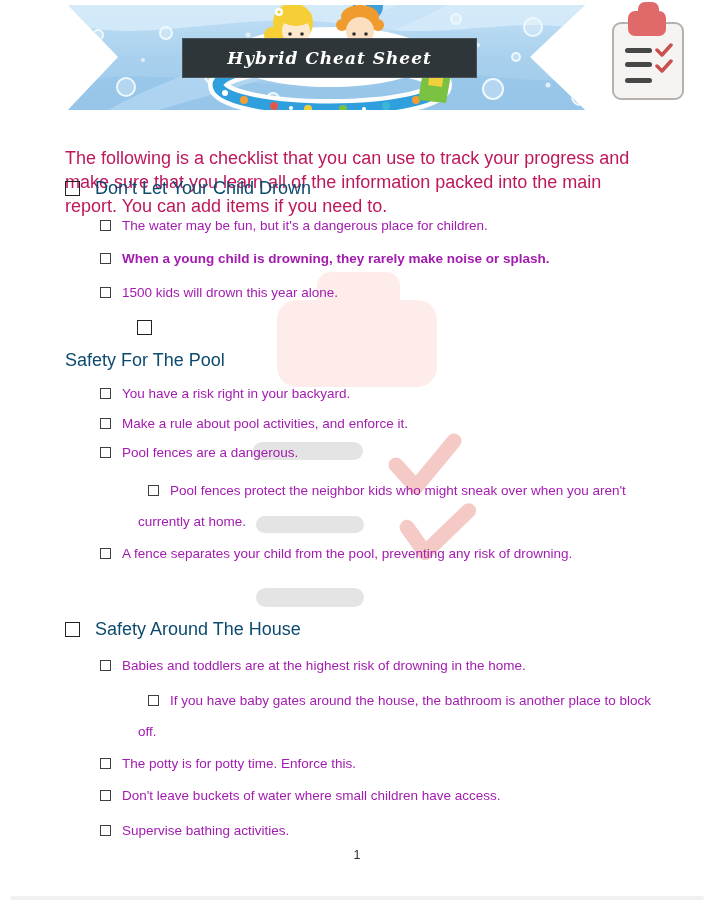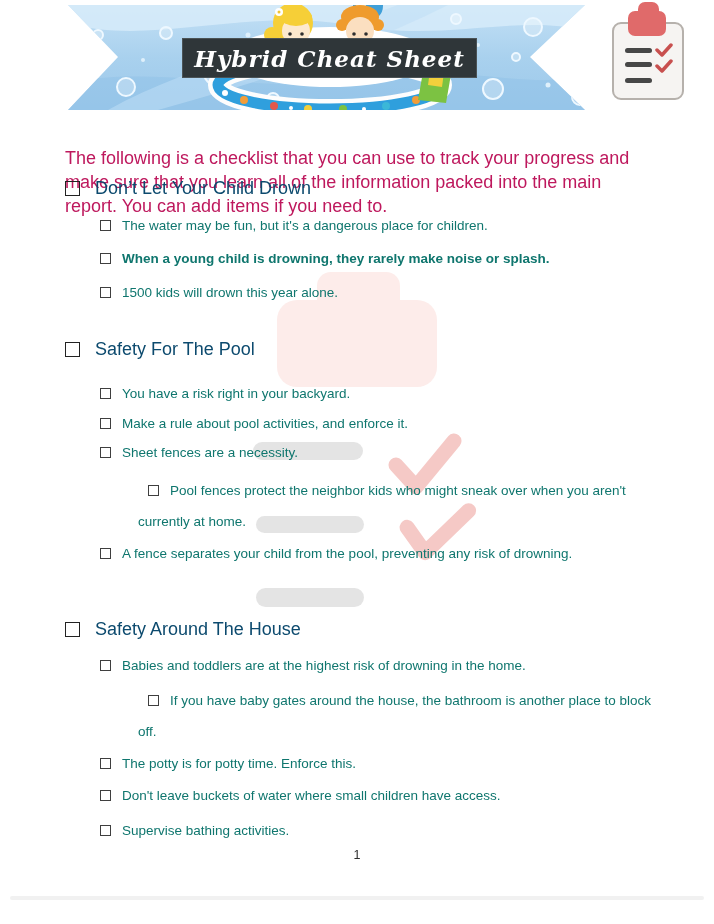--- a/index.html
+++ b/index.html
@@ -26,21 +26,21 @@
     clip-path: polygon(0 0, 517px 0, 462px 52px, 517px 105px, 0 105px, 50px 52px);
   }
   .banner svg { display:block; }
   .title-box {
     position:absolute; left:114px; top:33px; width:295px; height:40px;
     background:#2f3639; border:1px solid #4b5356; box-sizing:border-box;
     display:flex; align-items:center; justify-content:center;
   }
   .title-box span {
     font-family:"DejaVu Serif", serif; font-style:italic; font-weight:bold;
-    font-size:23px; color:#ffffff; letter-spacing:1px; white-space:nowrap;
+    font-size:17px; color:#ffffff; letter-spacing:1px; white-space:nowrap;
   }
 
   
   .clipboard { position:absolute; left:608px; top:2px; width:92px; height:104px; }
   .cb-body { position:absolute; left:4px; top:20px; width:72px; height:78px; background:#f6f4f2;
              border:2px solid #b6b1ac; border-radius:9px; box-sizing:border-box; }
   .cb-clip-top { position:absolute; left:30px; top:0px; width:21px; height:18px; background:#e06a6a; border-radius:7px 7px 0 0; }
   .cb-clip { position:absolute; left:20px; top:9px; width:38px; height:25px; background:#e06a6a; border-radius:7px; }
   .cb-line { position:absolute; left:17px; width:27px; height:5px; background:#474747; border-radius:3px; }
   .cb-l1 { top:46px; } .cb-l2 { top:60px; } .cb-l3 { top:76px; }
@@ -51,24 +51,24 @@
   .intro {
     position:absolute; left:65px; top:128px; width:578px;
     font-size:18px; line-height:24px; color:#be185d;
   }
   .section-h {
     position:absolute; left:65px; height:20px;
     display:flex; align-items:center; gap:15px;
     font-size:18px; color:#0c4a6e;
   }
   .sh-box { width:13px; height:13px; border:1.6px solid #222; flex:none; background:transparent; }
-  .h1 { top:178px; } .h2 { top:339px; } .h3 { top:619px; }
+  .h1 { top:178px; } .h2 { top:320px;flex-direction:column; } .h3 { top:619px; }
 
   .item {
-    position:absolute; left:90px; font-size:13.5px; color:#0f766e;
+    position:absolute; left:90px; font-size:13.5px; color:#a21caf;
     line-height:31px; text-indent:10px; white-space:nowrap;
   }
   .item.wrap { white-space:normal; width:518px;margin-left:48px; }
   .i-box {
     display:inline-block; width:11px; height:11px; box-sizing:border-box;
     border:1.5px solid #3f3f3f; margin-right:11px; vertical-align:-1px;
     text-indent:0; background:transparent;
   }
   .s1-i1 { top:210px; } .s1-i2 { top:243px;font-weight:bold; } .s1-i3 { top:277px; }
   .s2-i1 { top:378px; } .s2-i2 { top:408px; } .s2-i3 { top:437px; }
@@ -212,21 +212,21 @@
     <span class="sh-box"></span>
     <span>Safety For The Pool</span>
   </div>
   <div class="item s2-i1">
     <span class="i-box"></span><span>You have a risk right in your backyard.</span>
   </div>
   <div class="item s2-i2">
     <span class="i-box"></span><span>Make a rule about pool activities, and enforce it.</span>
   </div>
   <div class="item s2-i3">
-    <span class="i-box"></span><span>Sheet fences are a necessity.</span>
+    <span class="i-box"></span><span>Pool fences are a dangerous.</span>
   </div>
   <div class="item wrap s2-i4">
     <span class="i-box"></span><span>Pool fences protect the neighbor kids who might sneak over when you aren't currently at home.</span>
   </div>
   <div class="item s2-i5">
     <span class="i-box"></span><span>A fence separates your child from the pool, preventing any risk of drowning.</span>
   </div>
 
   <div class="section-h h3">
     <span class="sh-box"></span>

